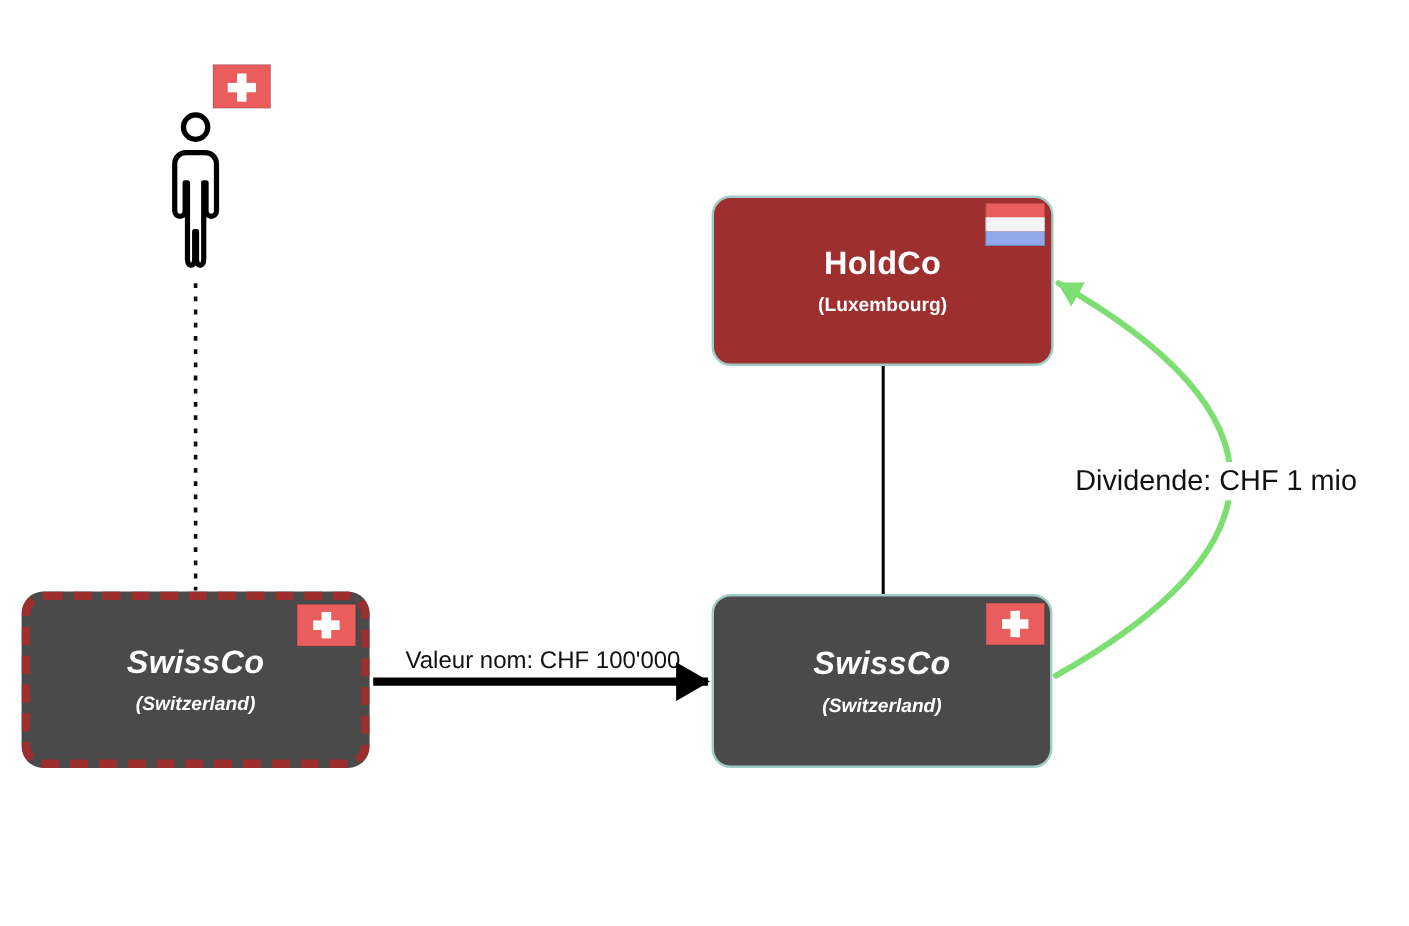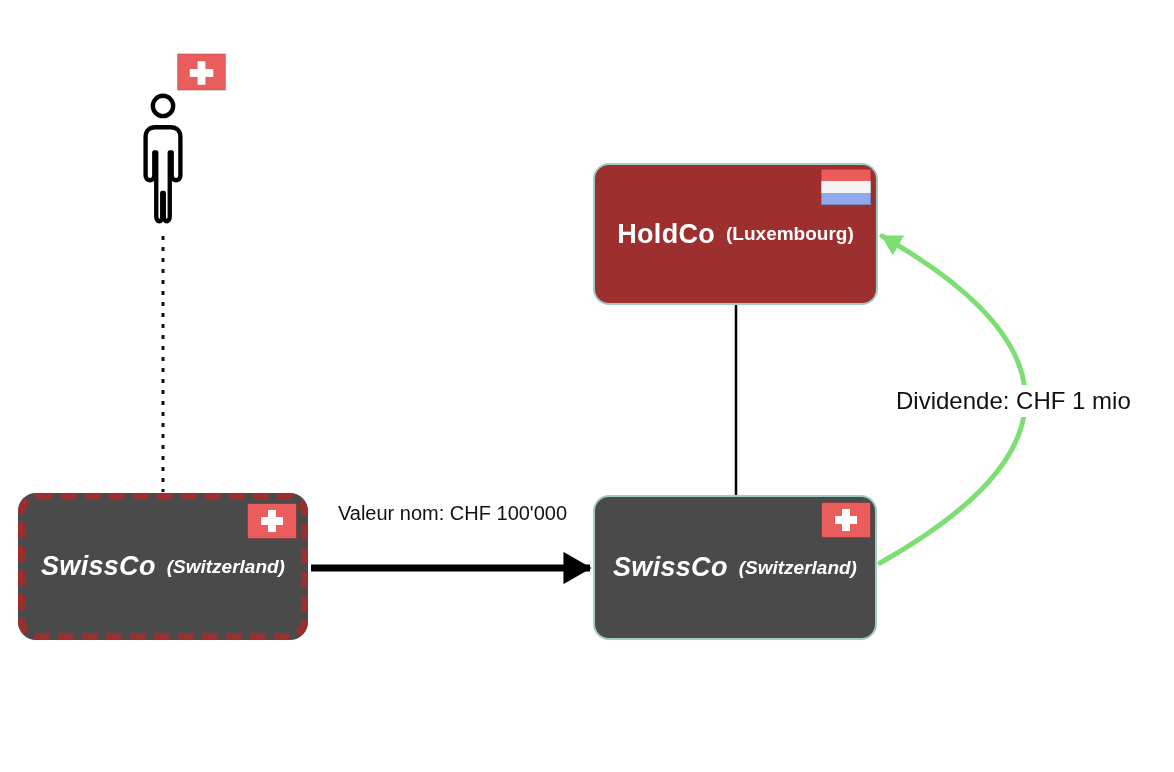--- a/index.html
+++ b/index.html
@@ -19,46 +19,46 @@
     background:#ffffff;
     font-family:"Liberation Sans", sans-serif;
     overflow:hidden;
   }
   .layer{position:absolute;left:0;top:0;pointer-events:none;}
   .z1{z-index:1;}
 
   .node{
     position:absolute;
     box-sizing:border-box;
-    display:flex;flex-direction:row;
+    display:flex;flex-direction:column;
     align-items:center;justify-content:center;
     gap:11px;
     color:#ffffff;
     z-index:2;
   }
   .node .title{font-size:27px;font-weight:700;letter-spacing:.3px;}
-  .node .subtitle{font-size:19px;font-weight:600;}
+  .node .subtitle{font-size:16px;font-weight:600;}
   .node-gray{background:var(--box-gray);font-style:italic;}
   .node-left{left:18px;top:493px;width:290px;height:147px;border-radius:18px;}
   .node-right{left:593px;top:495px;width:284px;height:145px;border-radius:16px;border:2px solid var(--teal-border);}
   .node-holdco{left:593px;top:163px;width:285px;height:142px;border-radius:16px;border:2px solid var(--teal-border);background:var(--holdco-red);}
 
   .flag{position:absolute;display:block;}
   .flag-in-box{top:7px;right:7px;width:50px;height:36px;}
   .flag-standalone{left:177px;top:53px;width:49px;height:38px;z-index:2;}
 
   .person-wrap{position:absolute;left:134px;top:92px;width:58px;height:140px;z-index:2;}
 
   .edge-label{
     position:absolute;
     color:var(--text-dark);
     z-index:3;
   }
   .label-sale{
-    left:315px;top:502px;width:275px;
+    left:315px;top:540px;width:275px;
     text-align:center;font-size:20px;
   }
   .label-dividend{
     left:893px;top:385px;
     font-size:24px;
     background:#ffffff;
     padding:2px 3px;
     text-align:center;
   }
   .notes{

